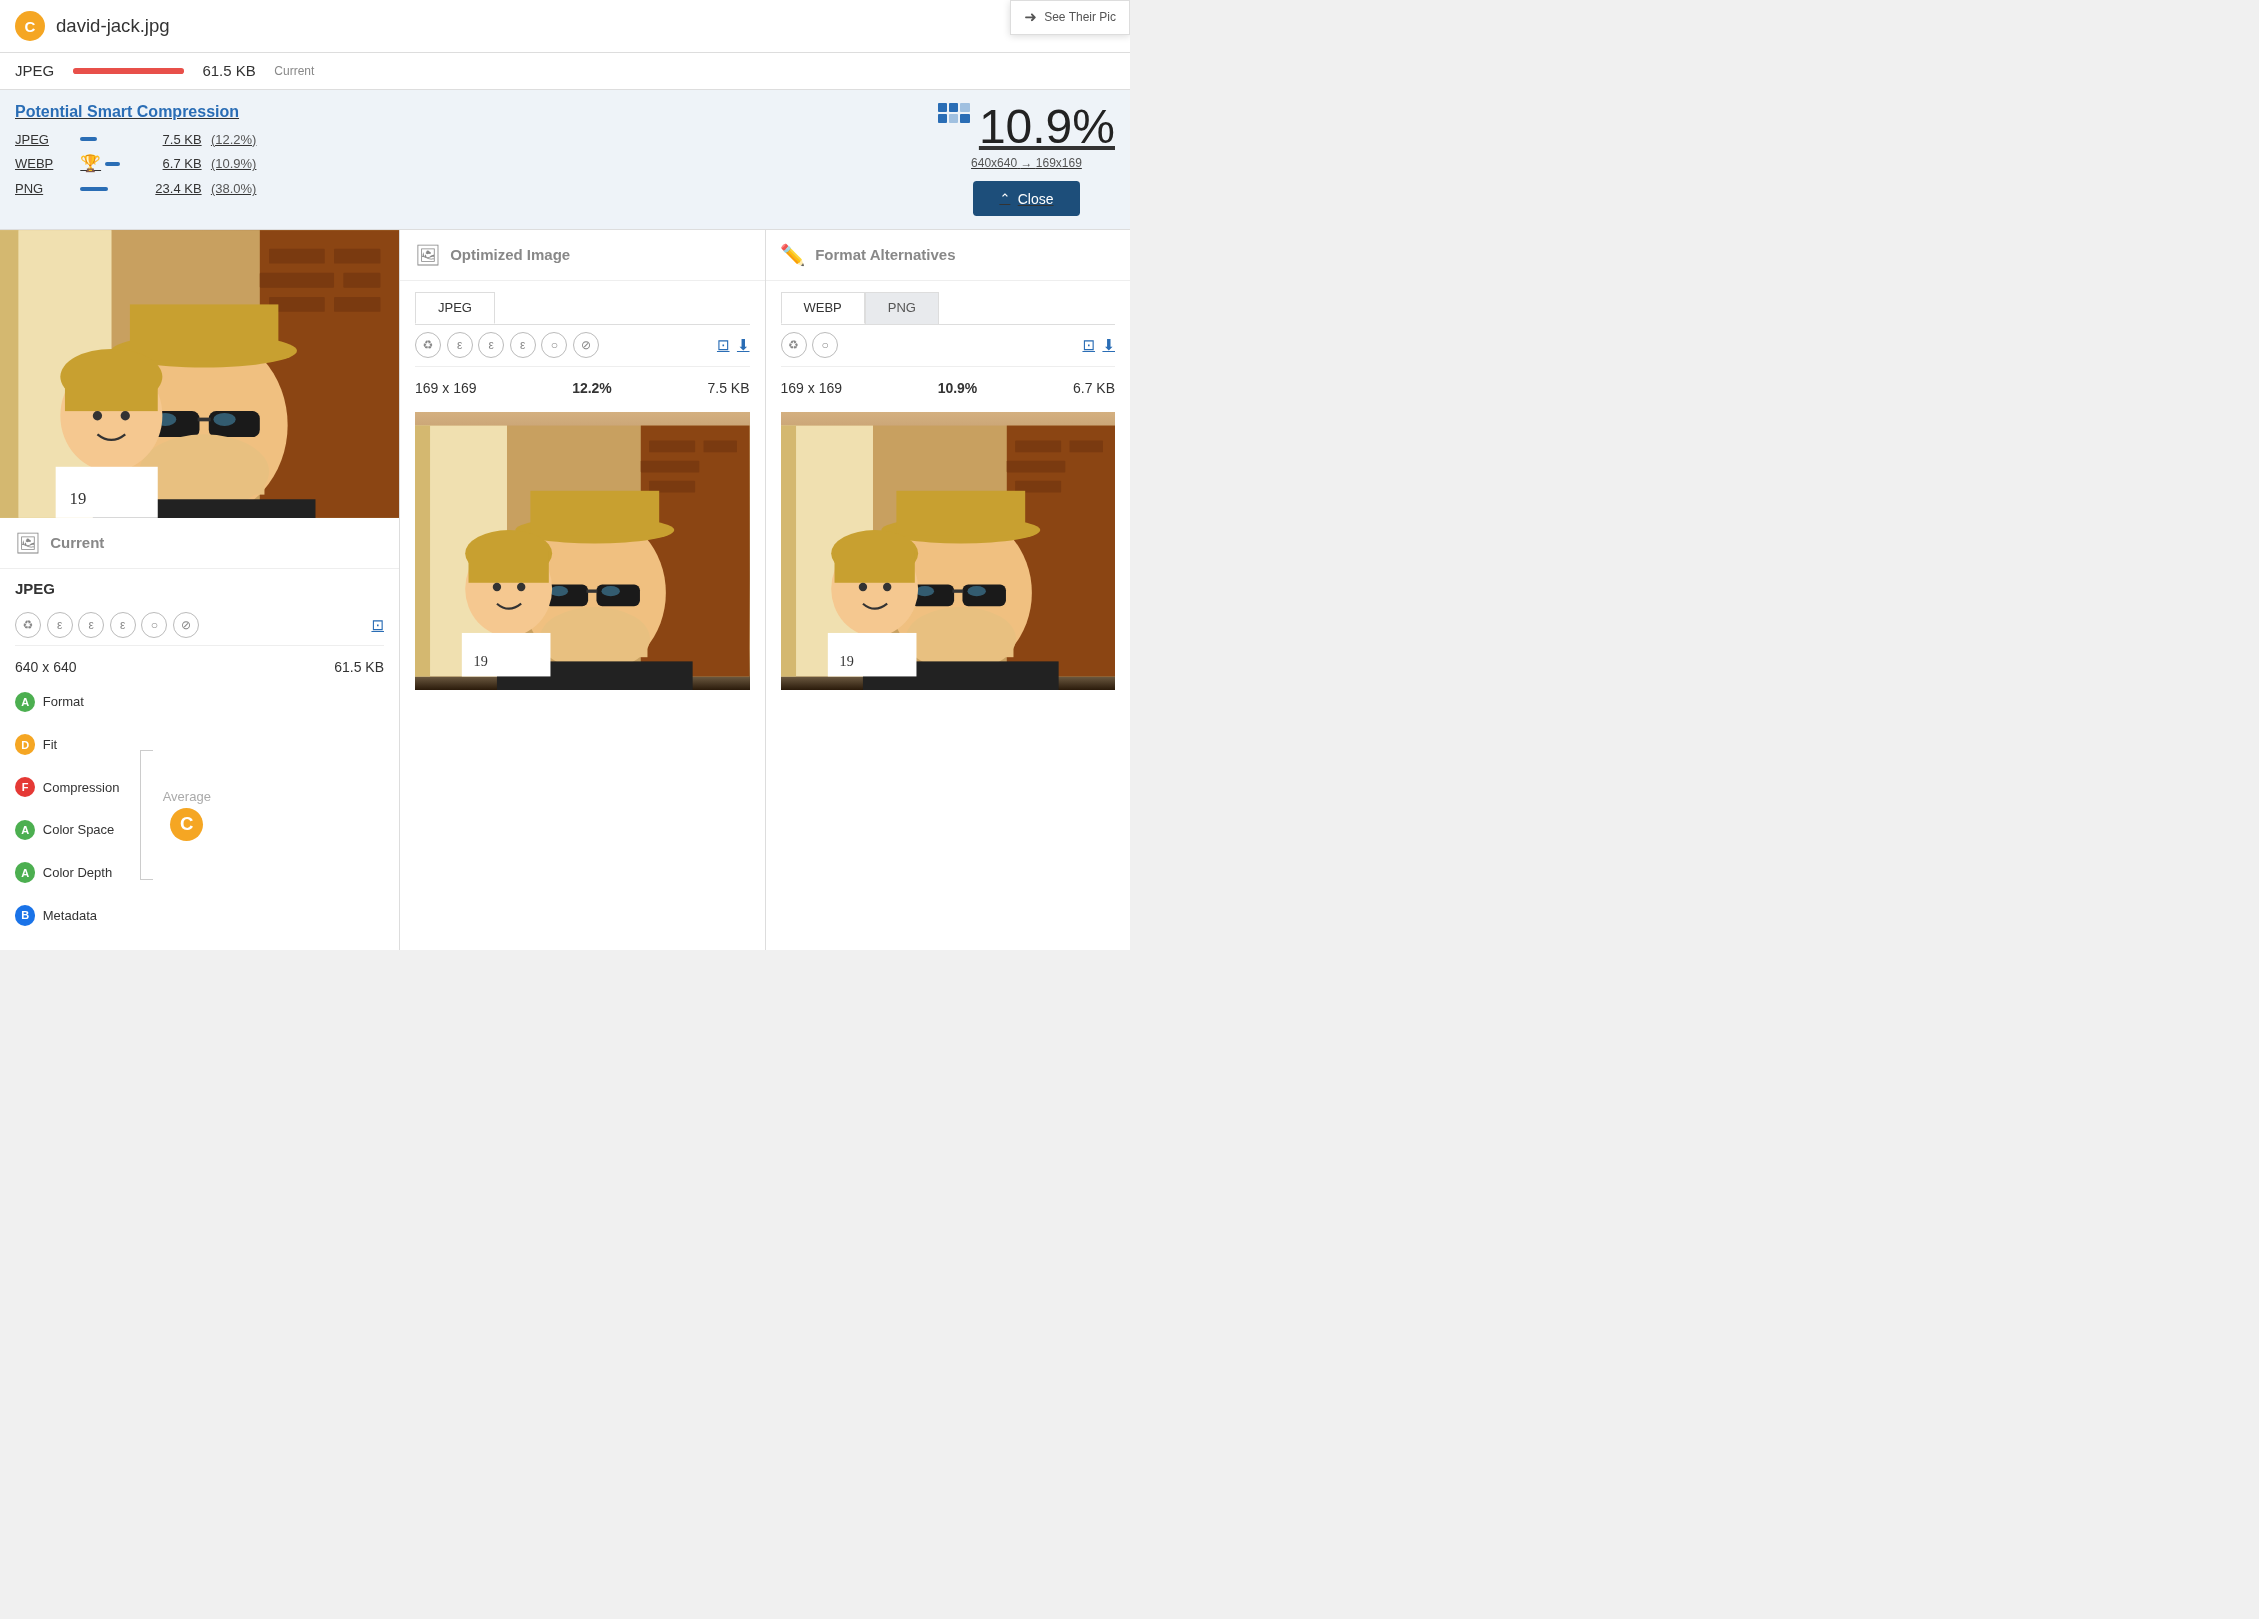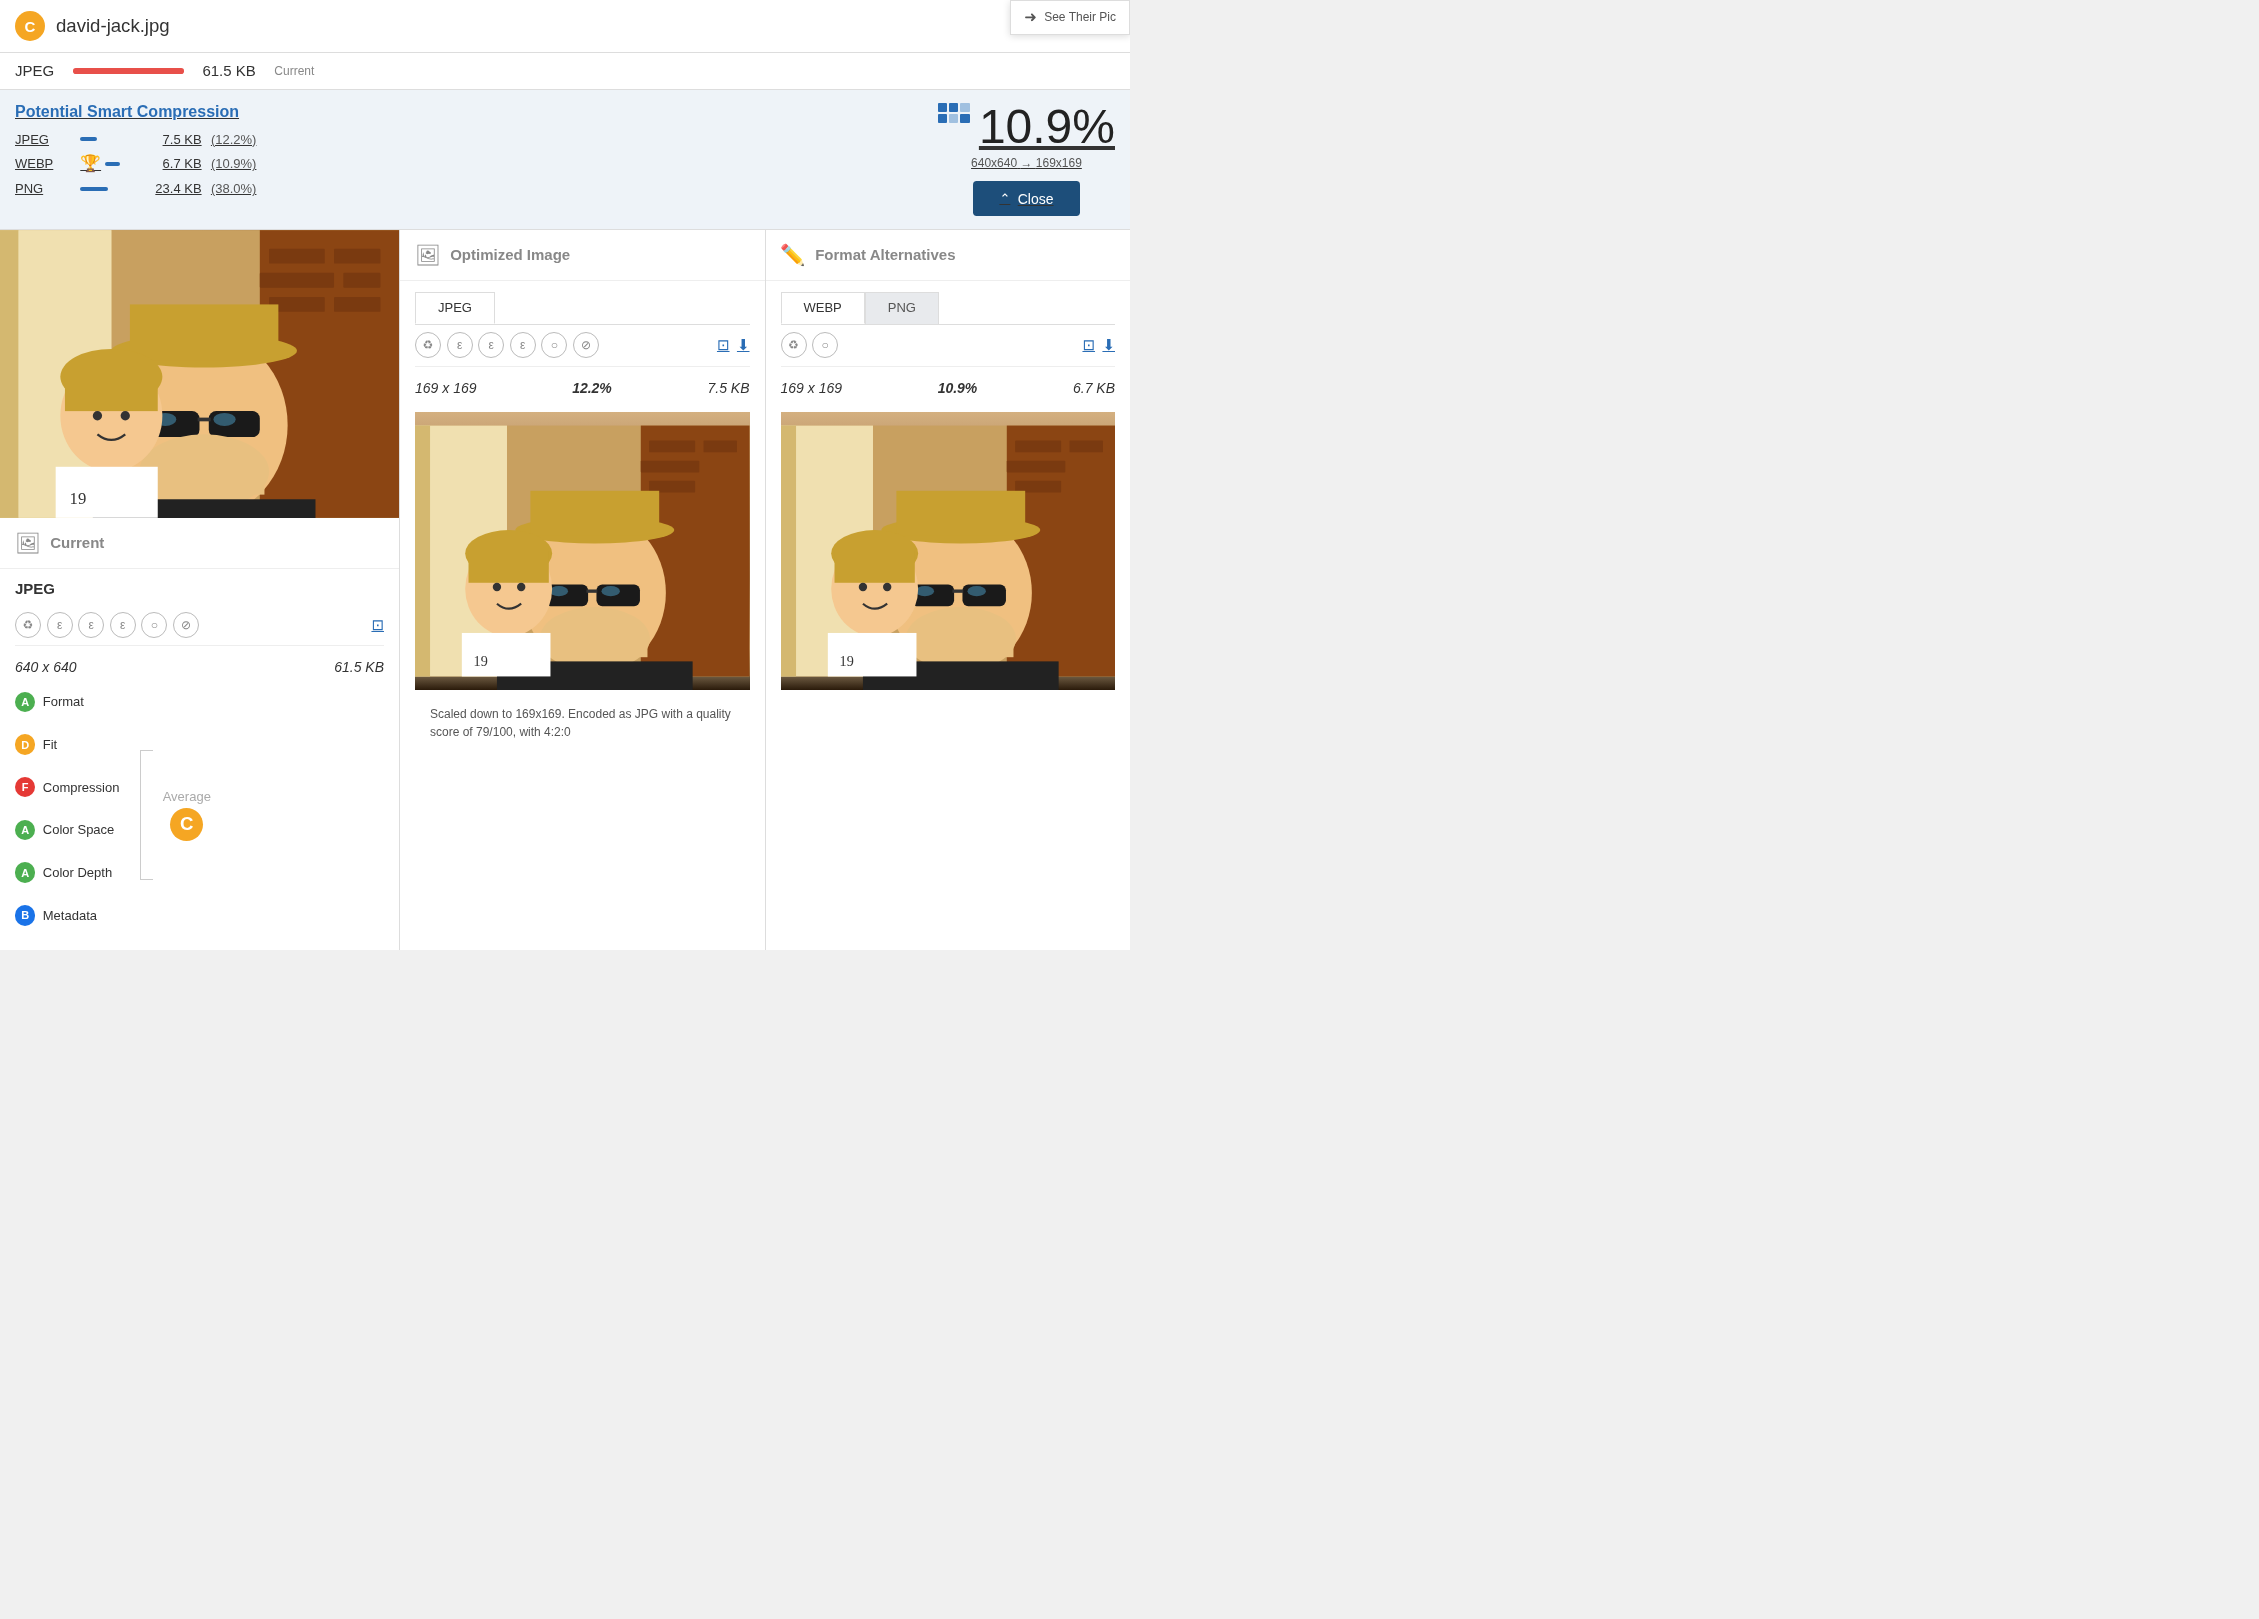--- a/index.html
+++ b/index.html
@@ -154,21 +154,20 @@
       font-size: 15px;
     }
     .icon-link-group { display: flex; gap: 7.4px; margin-left: auto; }
 
     
     .dims-row {
       display: flex; justify-content: space-between; align-items: center;
       padding: 5.6px 0;
       font-size: 14px;
       margin-bottom: 11px;
-      font-style: italic;
     }
     .dims-pct { font-weight: 600; color: #333; }
     .grade-item {
       display: flex; align-items: center; gap: 7.4px;
       margin-bottom: 13px; font-size: 13px;
     }
     .grade-badge {
       width: 20.4px; height: 20.4px; border-radius: 50%;
       display: flex; align-items: center; justify-content: center;
       color: #fff; font-size: 11px; font-weight: bold; flex-shrink: 0;
@@ -450,22 +449,20 @@
           <ellipse cx="112" cy="195" rx="52" ry="57" fill="#f5c890"></ellipse>
           <ellipse cx="112" cy="153" rx="52" ry="28" fill="#c8a030"></ellipse>
           <rect x="64" y="150" width="96" height="38" fill="#c8a030"></rect>
           <ellipse cx="98" cy="193" rx="5" ry="5" fill="#333"></ellipse>
           <ellipse cx="127" cy="193" rx="5" ry="5" fill="#333"></ellipse>
           <path d="M98 213 Q112 225 127 213" stroke="#333" stroke-width="2.5" fill="none"></path>
           <rect x="56" y="248" width="106" height="52" fill="#fff"></rect>
           <text x="70" y="287" fill="#333" font-size="17" font-family="serif">19</text>
         </svg>
       </div>
-      <div class="caption">Scaled down to 169x169.
-Encoded as JPG with a quality score of 79/100, with 4:2:0</div>
     </div>
   </div>
 
   <div class="col">
     <div class="col-header">
       <span class="col-header-icon">✏️</span>
       <span class="col-header-label">Format Alternatives</span>
     </div>
     <div class="col-body">
 

